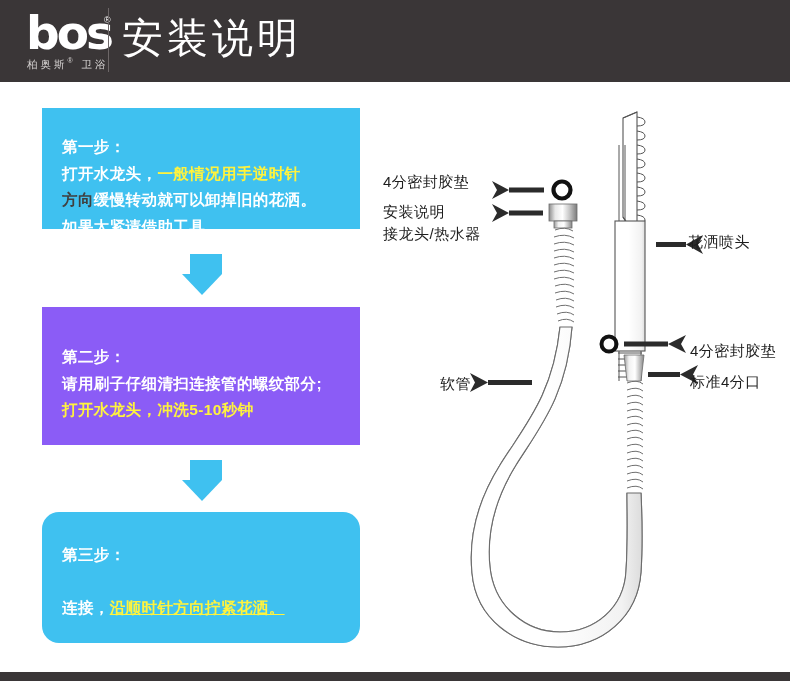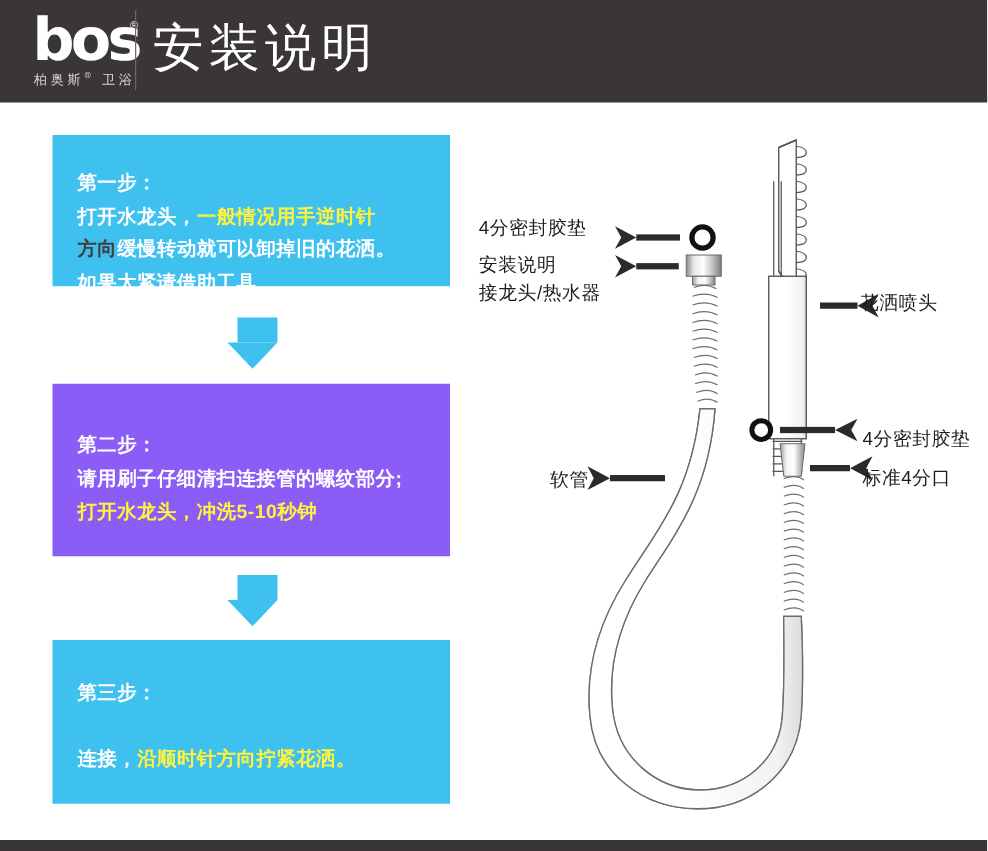--- a/index.html
+++ b/index.html
@@ -76,21 +76,21 @@
   .step-box{
     position:absolute;
     left:42px;
     width:318px;
     background:#3fc1f0;
     color:#ffffff;
     box-sizing:border-box;
   }
   #step1{ top:108px; height:121px; }
   #step2{ top:307px; height:138px; }
-  #step3{ top:512px; height:131px; }
+  #step3{ top:512px; height:131px;border-radius:17px; }
 
   .step-text{
     position:absolute;
     left:20px;
     right:12px;
     font-size:15.5px;
     line-height:26.5px;
     letter-spacing:.4px;
     font-weight:bold;
   }
@@ -188,21 +188,21 @@
     </div>
   </div>
 
   <div class="arrow-stem" id="stem2" style="background: rgb(63, 193, 240);"></div>
   <div class="arrow-down" id="arrow2" style="border-top-color: rgb(63, 193, 240);"></div>
 
   <div class="step-box" id="step3" style="background: rgb(63, 193, 240);">
     <div class="step-text">
       <span>第三步：</span><br>
       <br>
-      <span>连接，</span><span class="hl" style="color: rgb(255, 243, 61);">沿顺时针方向拧紧花洒。</span>
+      <span>连接，</span><span class="hl" style="color: rgb(255, 243, 61); text-decoration: underline;">沿顺时针方向拧紧花洒。</span>
     </div>
   </div>
 
   <div class="diagram">
     <svg width="410" height="565" viewBox="0 0 410 565" xmlns="http://www.w3.org/2000/svg">
       <defs>
         <linearGradient id="metal" x1="0" y1="0" x2="1" y2="0">
           <stop offset="0%" stop-color="#8d8d8d"></stop>
           <stop offset="22%" stop-color="#e8e8e8"></stop>
           <stop offset="48%" stop-color="#ffffff"></stop>

